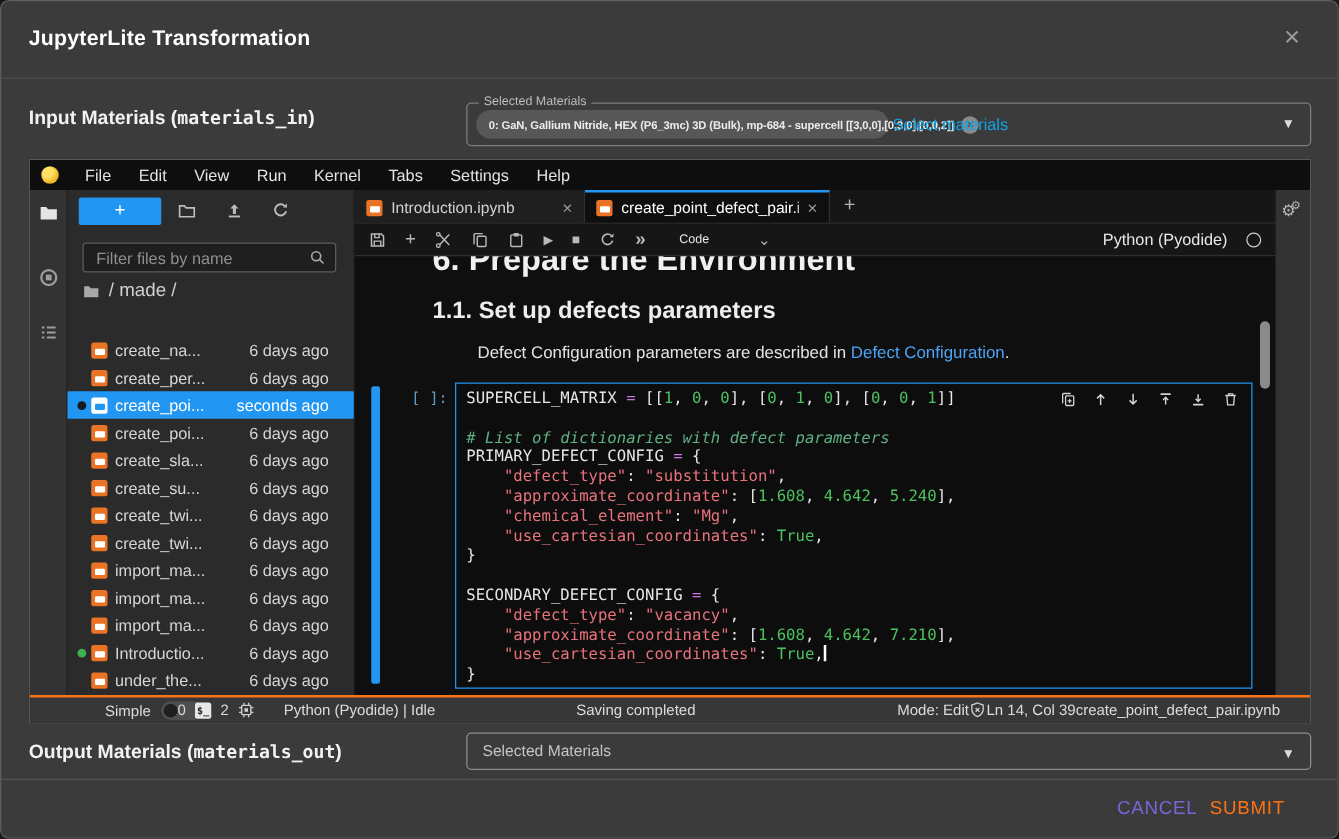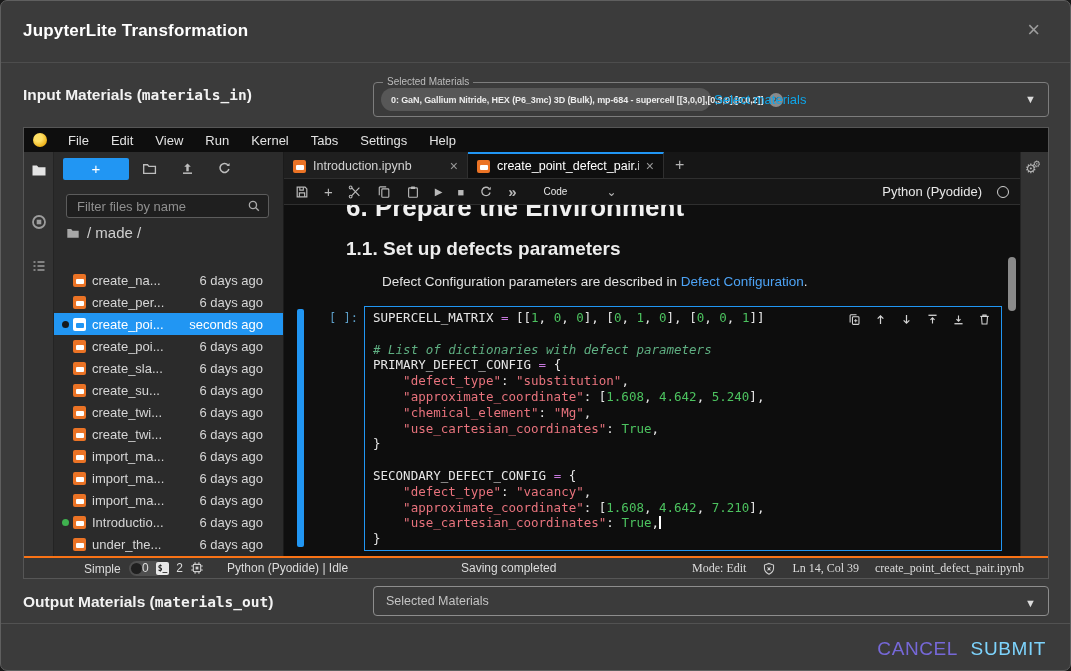--- a/index.html
+++ b/index.html
@@ -115,30 +115,30 @@
   
   #statusbar{position:relative;height:22px;background:#373737;border-top:2px solid #f97316;font-size:12px;color:#dcdcdc;}
   .sb-simple{position:absolute;left:60px;top:3px;display:flex;align-items:center;gap:8px;}
   .toggle{width:34px;height:15px;border-radius:8px;background:#4f4f4f;position:relative;cursor:pointer;}
   .toggle .knob{position:absolute;left:2px;top:2px;width:11px;height:11px;border-radius:50%;background:#1f1f1f;}
   .sb-counts{position:absolute;left:118px;top:3px;display:flex;align-items:center;gap:7px;cursor:pointer;}
   .term-ic{background:#e8e8e8;color:#222;font-size:8px;font-weight:bold;font-family:"DejaVu Sans Mono",monospace;border-radius:2px;padding:0 2px;height:13px;line-height:13px;}
   .cpu-ic{display:flex;color:#cfcfcf;}
   .sb-kernel{position:absolute;left:203px;top:3px;cursor:pointer;}
   .sb-saving{position:absolute;left:437px;top:3px;}
-  .sb-right{position:absolute;right:24px;top:3px;display:flex;align-items:center;gap:16px;font-family:Liberation Serif, serif;}
+  .sb-right{position:absolute;right:24px;top:3px;display:flex;align-items:center;}
   .shield{display:flex;color:#cfcfcf;cursor:pointer;}
 
   
   #out-select{position:absolute;left:372px;top:585px;width:676px;height:30px;border:1px solid #8d8d8d;border-radius:4px;cursor:pointer;}
   .out-ph{position:absolute;left:12px;top:7px;font-size:12.5px;color:#c4c4c4;}
   .footer-divider{position:absolute;left:0;top:622px;width:100%;height:1px;background:#525252;}
-  .btn-cancel,.btn-submit{position:absolute;top:636px;background:none;border:none;font-family:"Liberation Sans",sans-serif;font-size:19px;letter-spacing:.6px;cursor:pointer;}
+  .btn-cancel,.btn-submit{position:absolute;top:636px;background:none;border:none;font-family:"Liberation Sans",sans-serif;font-size:15px;letter-spacing:.6px;cursor:pointer;}
   .btn-cancel{right:106px;color:#7668d8;}
-  .btn-submit{right:18px;color:#7dd3fc;}
+  .btn-submit{right:36px;color:#f97316;}
   svg{display:block;}
 </style>
 </head>
 <body>
 
 <div id="app">
 
   <div class="dlg-header">
     <div class="dlg-title">JupyterLite Transformation</div>
     <div class="dlg-close">×</div>

